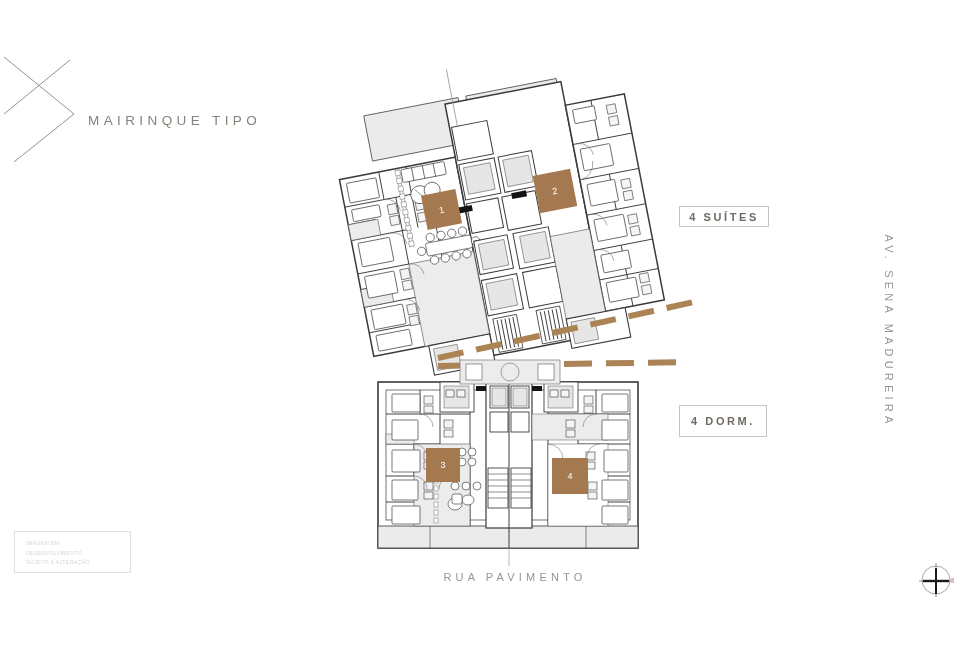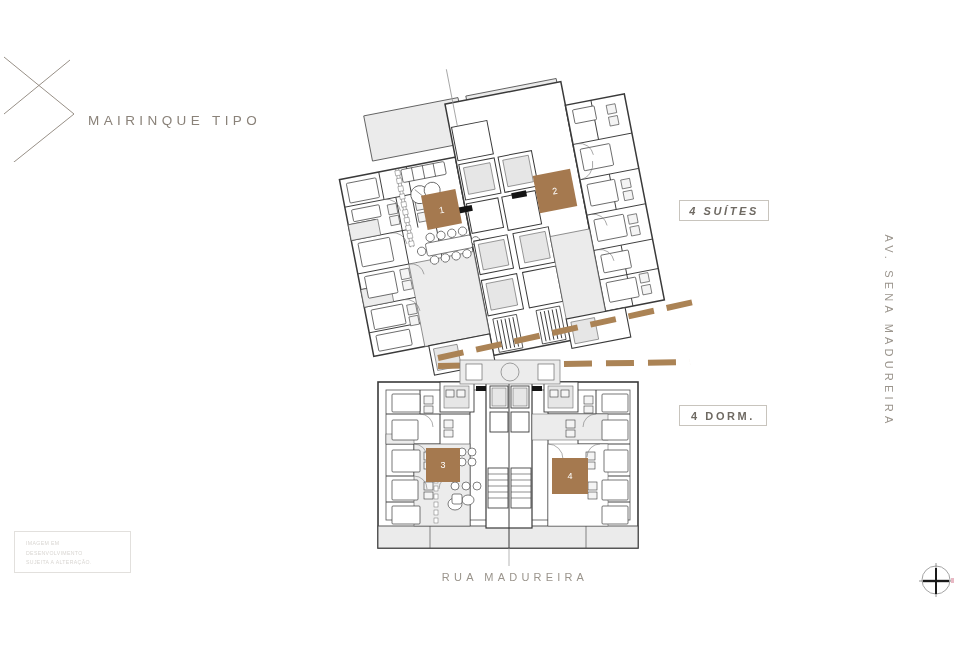--- a/index.html
+++ b/index.html
@@ -47,30 +47,29 @@
     letter-spacing: 2.6px;
     font-weight: 700;
     display: flex;
     align-items: center;
     justify-content: center;
     white-space: nowrap;
     box-sizing: border-box;
   }
   #callout-suites {
     left: 679px;
-    top: 200px;
+    top: 206px;
     width: 90px;
     height: 21px;
-    font-style: italic;
   }
   #callout-dorm {
     left: 679px;
     top: 405px;
     width: 88px;
-    height: 21px;
+    height: 32px;
   }
 
   
   #street-right {
     position: absolute;
     left: 779px;
     top: 325px;
     width: 220px;
     text-align: center;
     transform: rotate(90deg);
@@ -569,21 +568,21 @@
 </div>
 
 <div class="callout" id="callout-suites">
   <span>4 SUÍTES</span>
 </div>
 <div class="callout" id="callout-dorm">
   <span>4 DORM.</span>
 </div>
 
 <div id="street-right">AV. SENA MADUREIRA</div>
-<div id="street-bottom">RUA MADUREIRA</div>
+<div id="street-bottom">RUA PAVIMENTO</div>
 
 <div id="disclaimer-box">
   <div class="line">IMAGEM EM</div>
   <div class="line">DESENVOLVIMENTO</div>
   <div class="line">SUJEITA A ALTERAÇÃO.</div>
 </div>
 
 <div id="compass">
   <svg width="36" height="36" viewBox="0 0 36 36">
     <circle cx="18" cy="18" r="14" fill="none" stroke="#9a9a9a" stroke-width="0.9"></circle>

